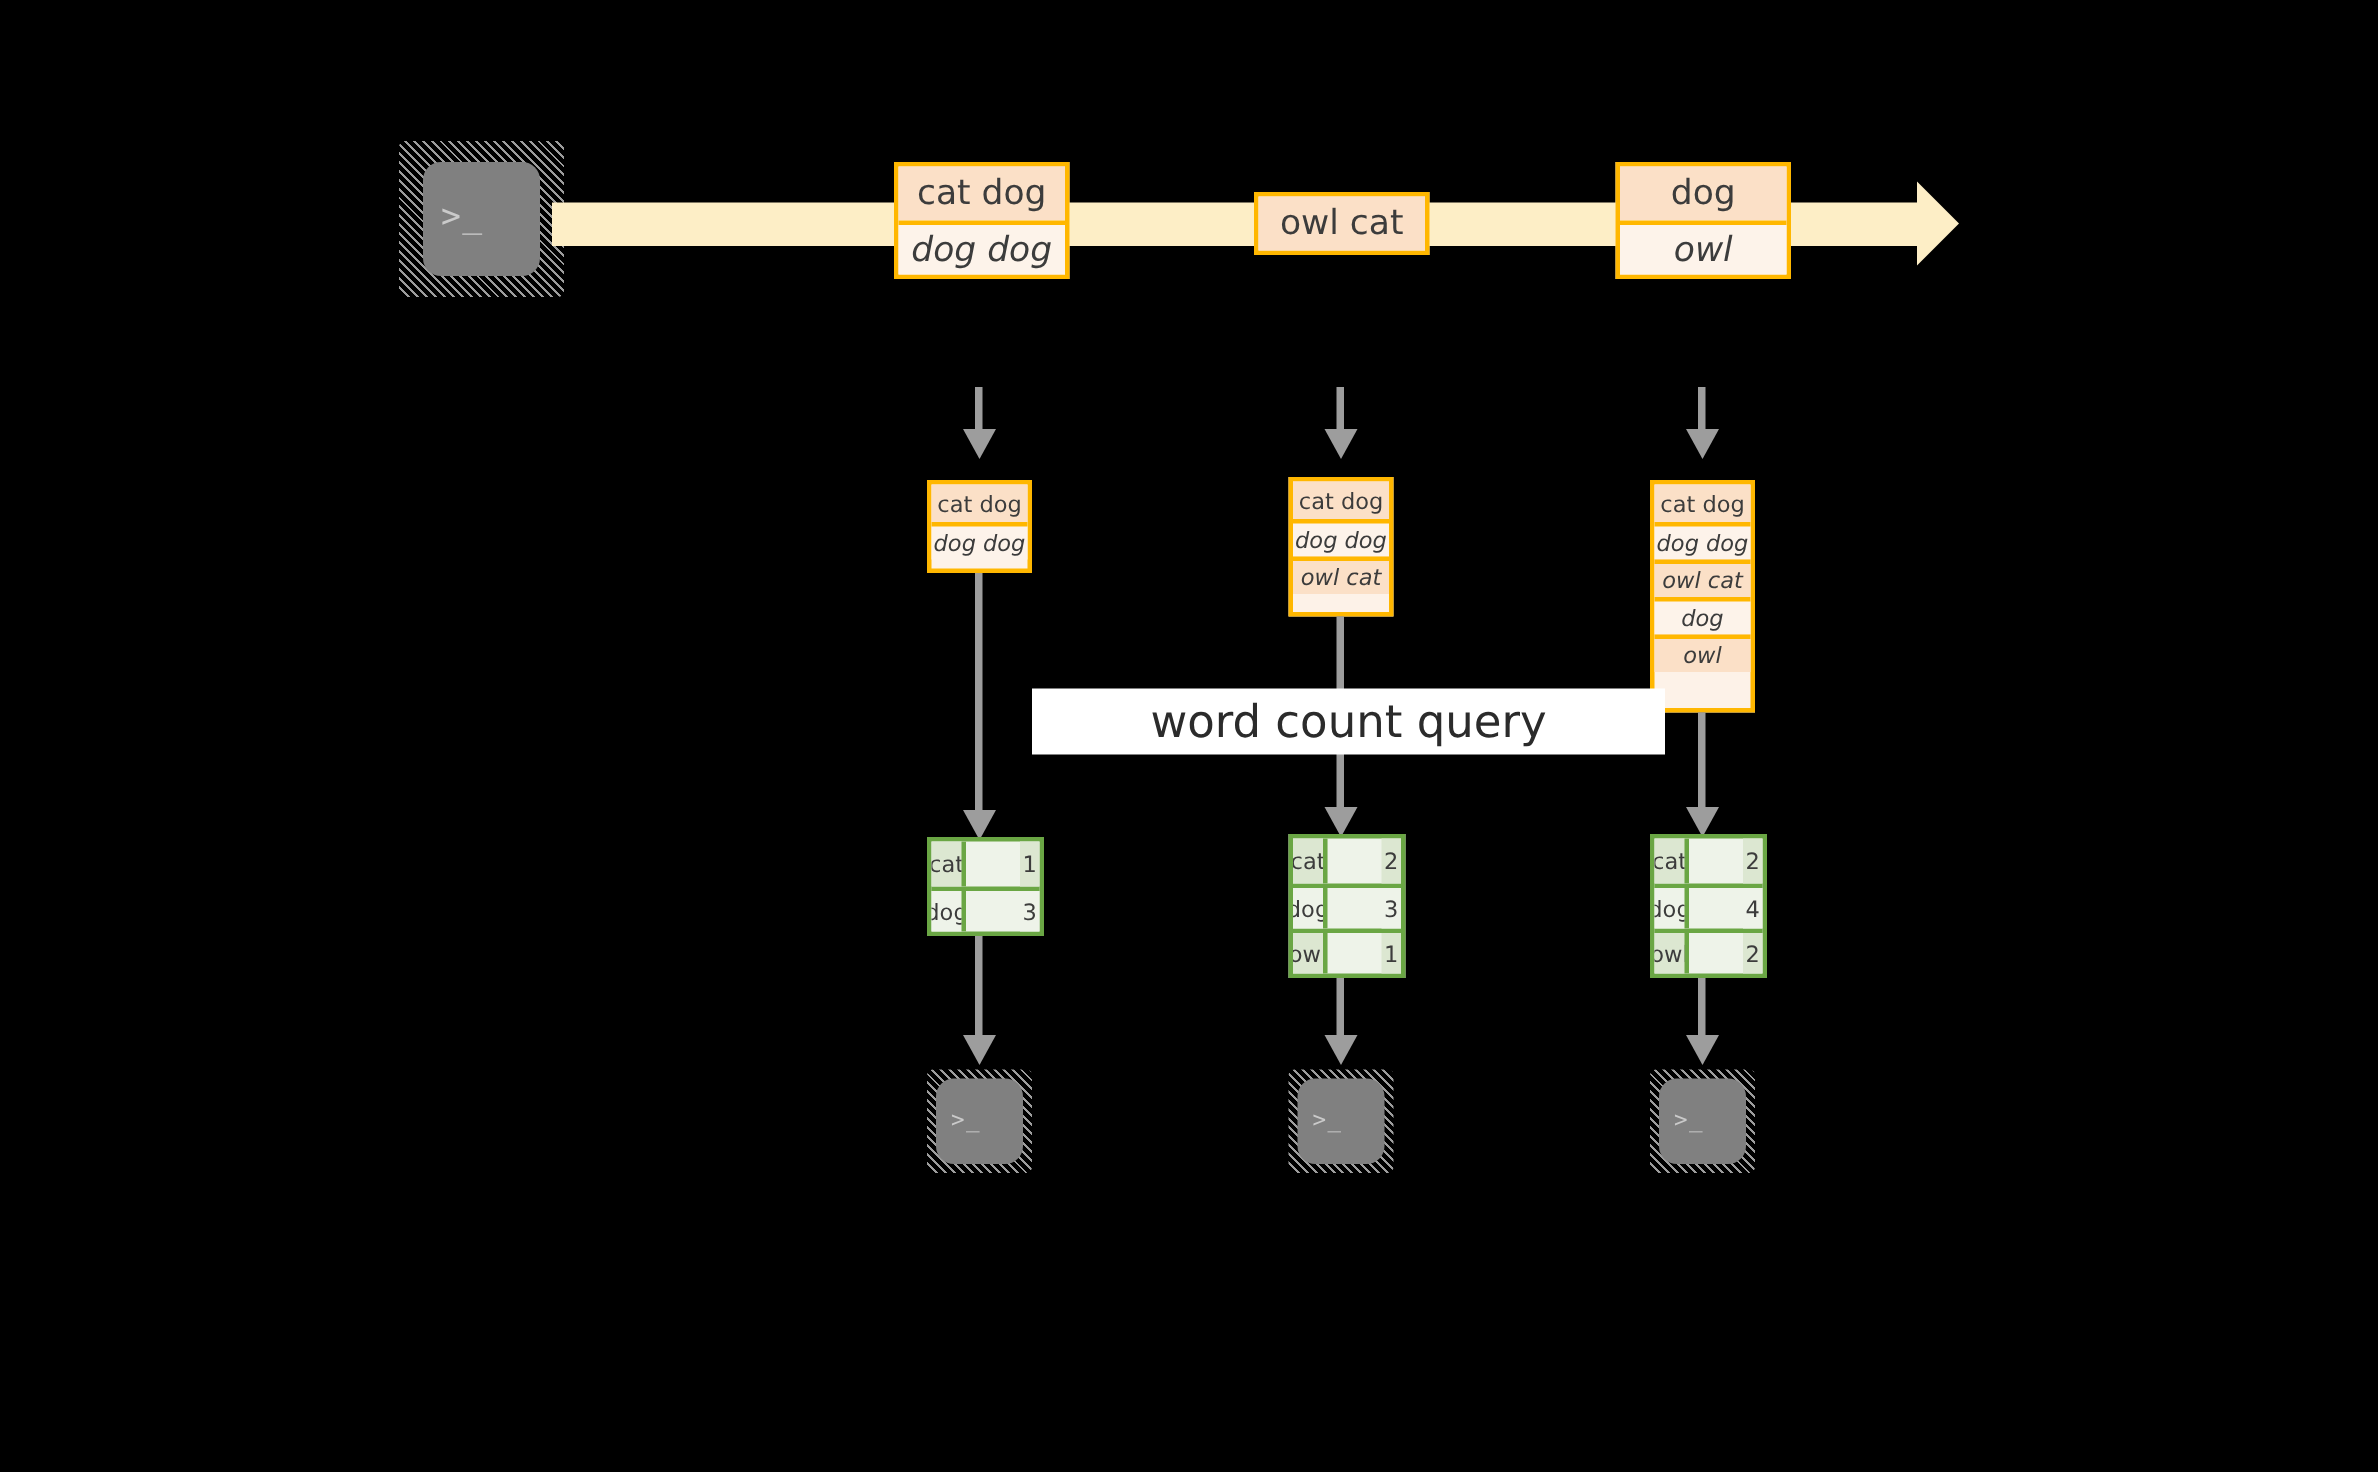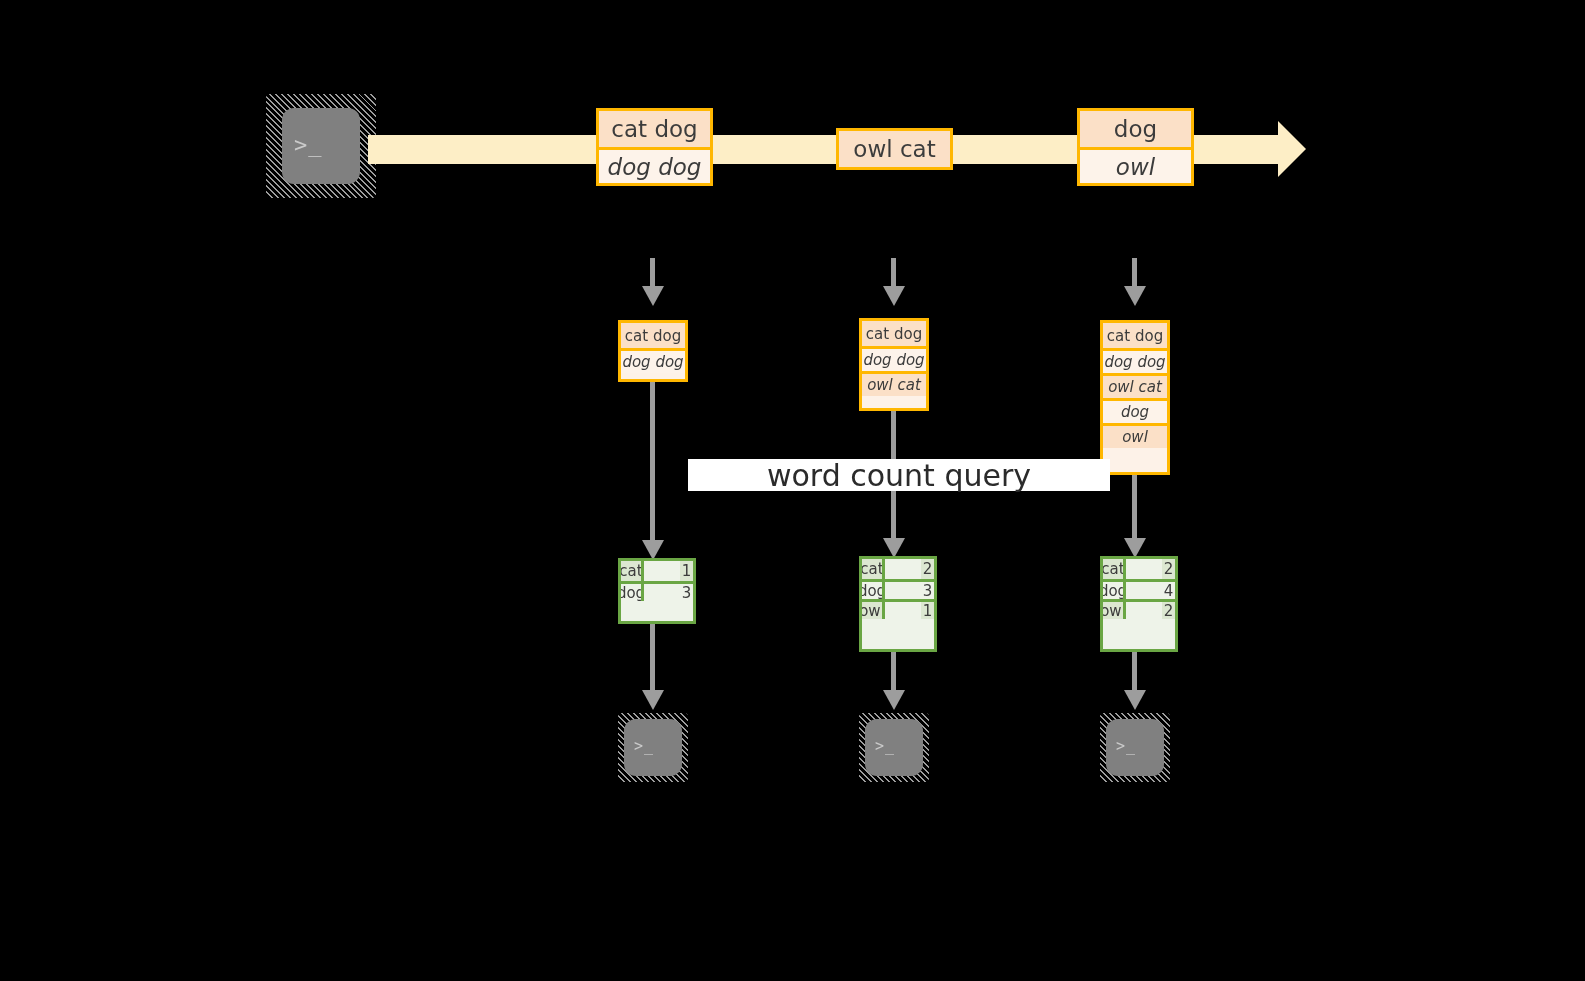--- a/index.html
+++ b/index.html
@@ -83,21 +83,21 @@
   
   .gbox {
     position: absolute;
     box-sizing: border-box;
     border: 3px solid #6aa644;
     background: #eef3e9;
   }
   .grow {
     display: flex;
     box-sizing: border-box;
-    height: 20px;
+    height: 30px;
     gap: 36px;
   }
   .grow.sep { border-top: 3px solid #6aa644; }
   .gcell {
     box-sizing: border-box;
     display: flex;
     align-items: center;
     justify-content: center;
     font-size: 15px;
     color: #3c3c3c;
@@ -264,15 +264,15 @@
   </div>
 
   <div class="vline" style="left:1132px; top:652px; height:46px;"></div>
   <div class="vhead" style="left:1124px; top:690px;"></div>
 
   <div class="term-hatch" style="left:1100px; top:713px; width:70px; height:69px;"></div>
   <div class="term" style="left:1106px; top:719px; width:58px; height:57px;">
     <div class="term-glyph" style="left:10px; top:20px; font-size:15px;">&gt;_</div>
   </div>
 
-  <div class="qlabel" style="left:688px; top:459px; width:422px; height:32px;">word count query</div>
+  <div class="qlabel" style="left:688px; top:459px; width:422px; height:44px;">word count query</div>
 
 </div>
 
 </body></html>

